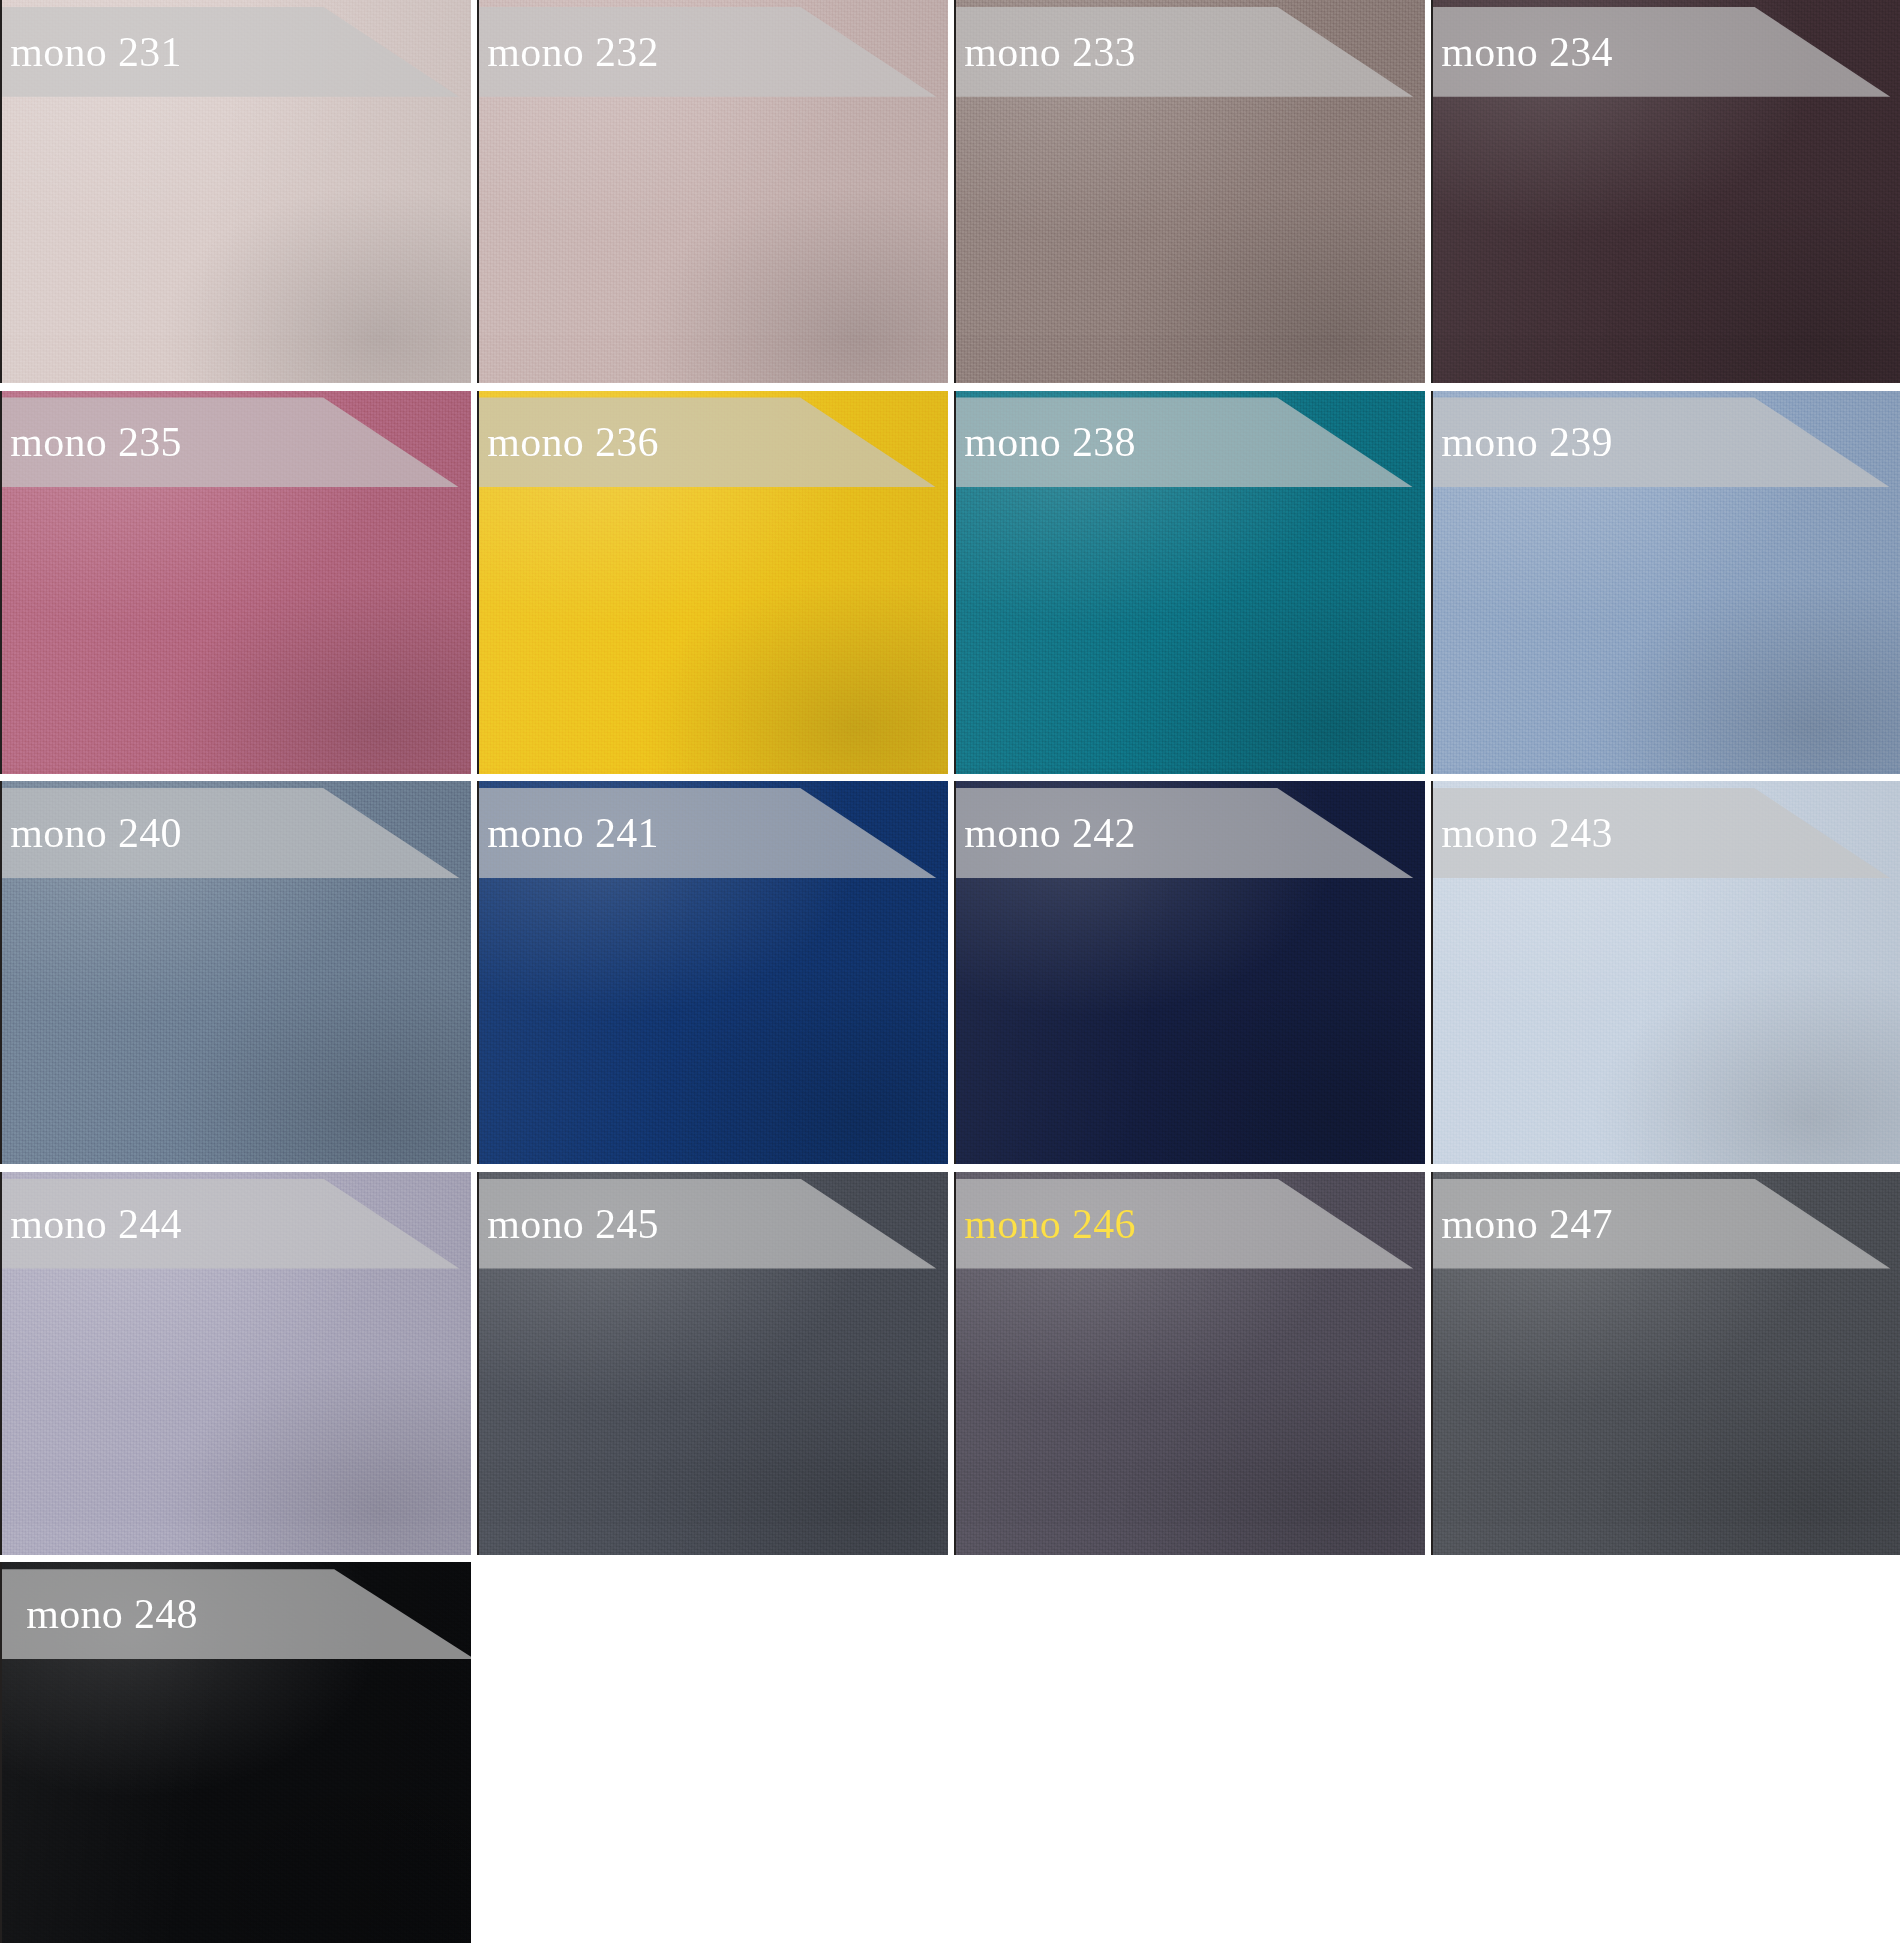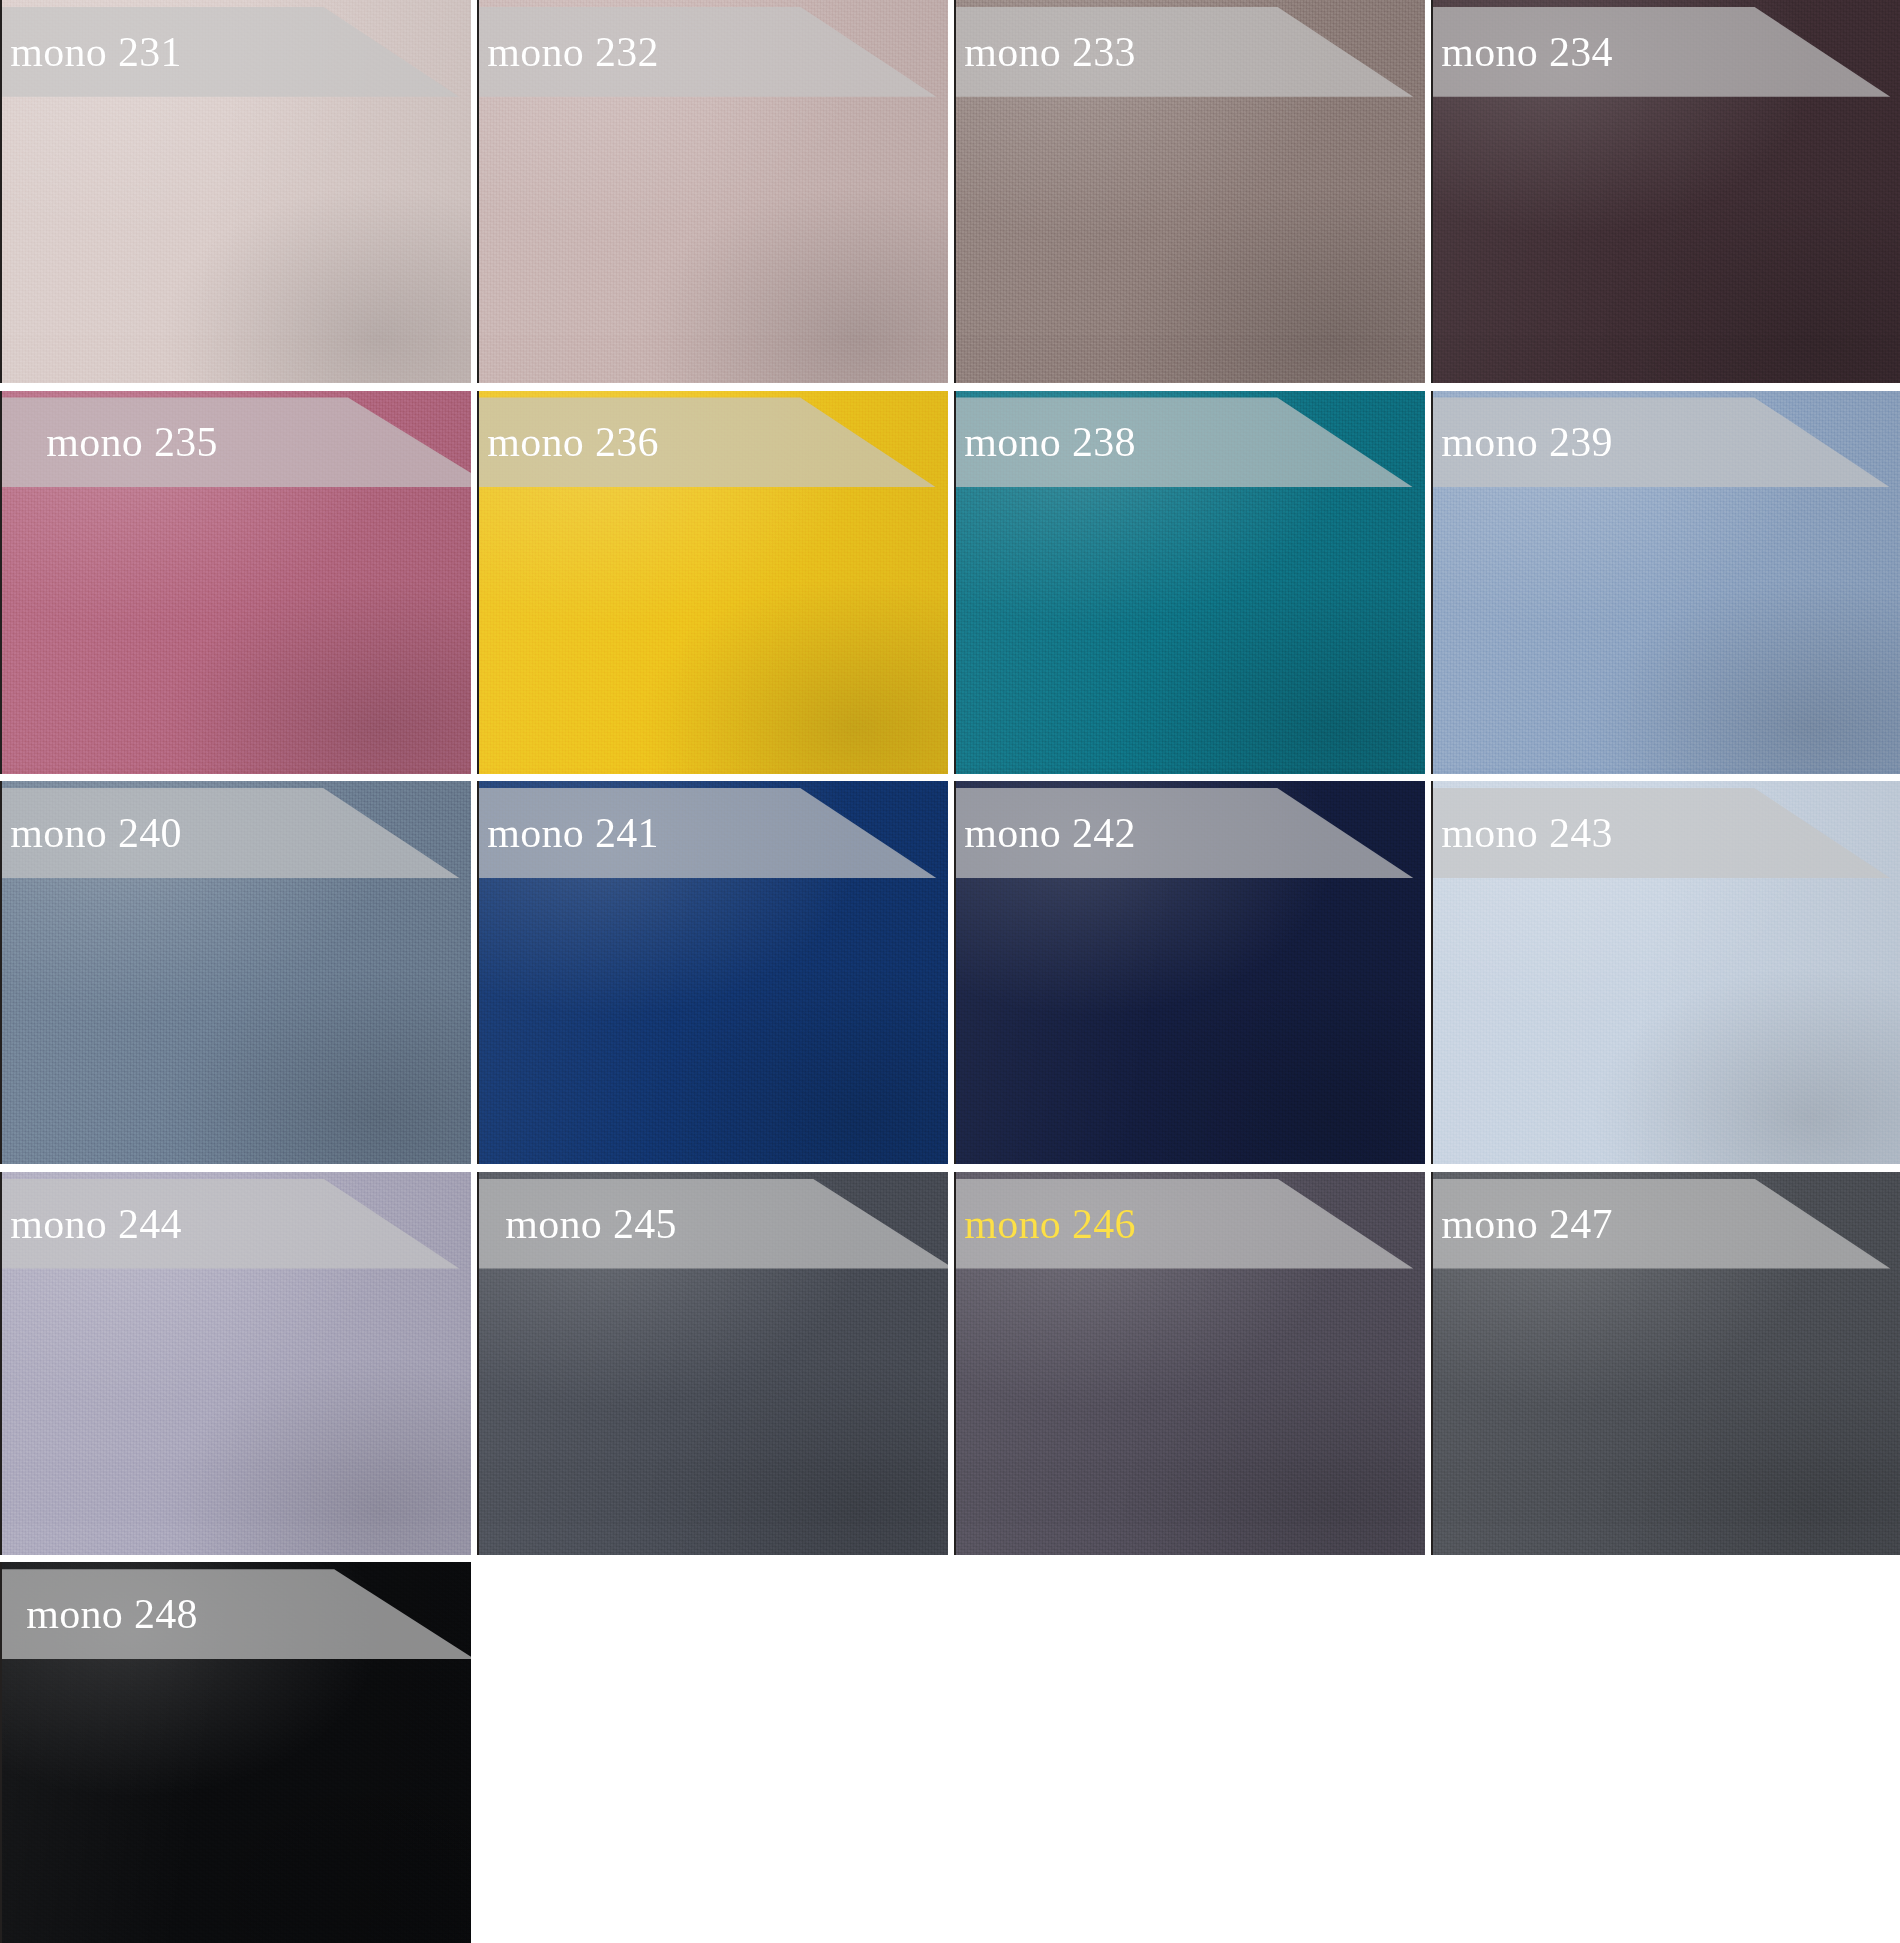--- a/index.html
+++ b/index.html
@@ -133,21 +133,21 @@
     <div class="swatch" style="background-color: rgb(61, 44, 50);">
       <div class="fabric-texture"></div>
       <div class="fabric-sheen"></div>
       <div class="label-banner" style="background: rgba(196, 196, 196, 0.7);">
         <span class="label-text" style="color: rgb(255, 255, 255);">mono 234</span>
       </div>
     </div>
     <div class="swatch" style="background-color: rgb(178, 100, 124);">
       <div class="fabric-texture"></div>
       <div class="fabric-sheen"></div>
-      <div class="label-banner" style="background: rgba(196, 196, 196, 0.7); padding-left: 36px;">
+      <div class="label-banner" style="background: rgba(196, 196, 196, 0.7);">
         <span class="label-text" style="color: rgb(255, 255, 255);">mono 235</span>
       </div>
     </div>
     <div class="swatch" style="background-color: rgb(237, 193, 28);">
       <div class="fabric-texture"></div>
       <div class="fabric-sheen"></div>
       <div class="label-banner" style="background: rgba(196, 196, 196, 0.7);">
         <span class="label-text" style="color: rgb(255, 255, 255);">mono 236</span>
       </div>
     </div>
@@ -196,21 +196,21 @@
     <div class="swatch" style="background-color: rgb(169, 166, 187);">
       <div class="fabric-texture"></div>
       <div class="fabric-sheen"></div>
       <div class="label-banner" style="background: rgba(196, 196, 196, 0.7);">
         <span class="label-text" style="color: rgb(255, 255, 255);">mono 244</span>
       </div>
     </div>
     <div class="swatch" style="background-color: rgb(71, 75, 84);">
       <div class="fabric-texture"></div>
       <div class="fabric-sheen"></div>
-      <div class="label-banner" style="background: rgba(196, 196, 196, 0.7); padding-left: 18px;">
+      <div class="label-banner" style="background: rgba(196, 196, 196, 0.7);">
         <span class="label-text" style="color: rgb(255, 255, 255);">mono 245</span>
       </div>
     </div>
     <div class="swatch" style="background-color: rgb(79, 75, 87);">
       <div class="fabric-texture"></div>
       <div class="fabric-sheen"></div>
       <div class="label-banner" style="background: rgba(196, 196, 196, 0.7);">
         <span class="label-text" style="color: #fde047;">mono 246</span>
       </div>
     </div>

